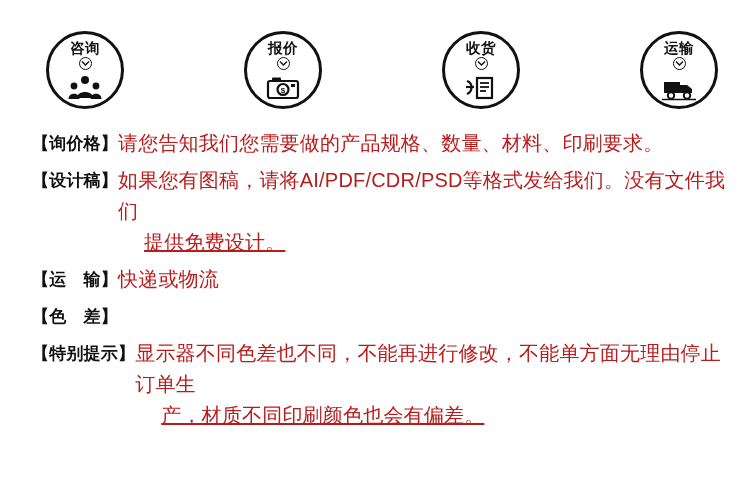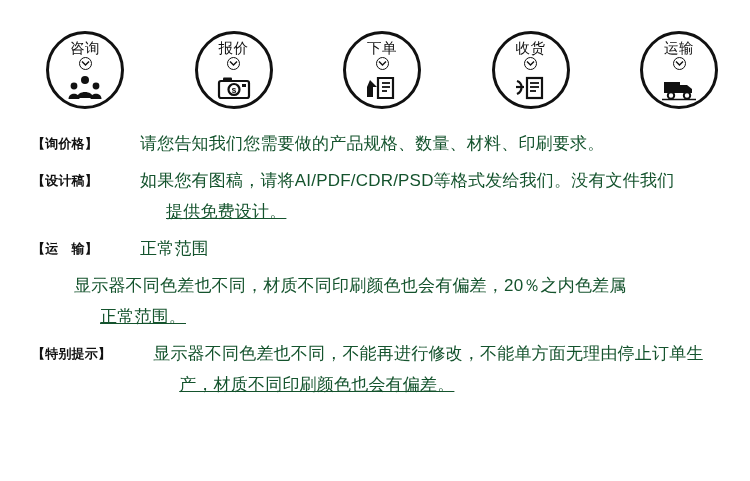--- a/index.html
+++ b/index.html
@@ -36,21 +36,21 @@
     align-items: center;
     justify-content: flex-start;
     padding-top: 7px;
     background: #ffffff;
     flex: 0 0 auto;
   }
   .step-label {
     font-size: 14.5px;
     line-height: 15px;
     letter-spacing: 0.5px;
-    font-weight: 400;
+    font-weight: 700;
     color: #111111;
     white-space: nowrap;
   }
   .step-chev {
     margin-top: 1px;
     width: 13px; height: 13px;
     border: 1.4px solid #111;
     border-radius: 50%;
     display: flex; align-items: center; justify-content: center;
   }
@@ -68,33 +68,32 @@
     top: 128px; left: 32px;
     width: 700px;
   }
   .note {
     display: flex;
     align-items: flex-start;
     margin-bottom: 6px;
   }
   .note-tag {
     flex: 0 0 auto;
-    font-size: 13px;
+    font-size: 17px;
     line-height: 31px;
     font-weight: 700;
     color: #111111;
     white-space: pre;
     letter-spacing: 0.2px;
   }
   .note-body {
-    font-size: 17px;
+    font-size: 20px;
     line-height: 31px;
-    color: #14532d;
+    color: #b91c1c;
     letter-spacing: 0.2px;
-    margin-left: 42px;
   }
   .note-body .ind {
     display: block;
     padding-left: 26px;
     text-decoration: underline;
   }
 </style>
 </head>
 <body>
 
@@ -132,37 +131,20 @@
         <svg width="34" height="26" viewBox="0 0 34 26">
           <rect x="2" y="6" width="30" height="17" rx="2" fill="none" stroke="#111" stroke-width="2.2"></rect>
           <rect x="6" y="2.5" width="9" height="4" rx="1" fill="#111"></rect>
           <circle cx="17" cy="14.5" r="5.5" fill="none" stroke="#111" stroke-width="2.2"></circle>
           <text x="17" y="18" font-size="8" font-family="Liberation Sans, sans-serif" font-weight="700" fill="#111" text-anchor="middle">$</text>
           <rect x="25" y="9" width="4" height="3" fill="#111"></rect>
         </svg>
       </div>
     </div>
 
-    <div class="step">
-      <div class="step-label">下单</div>
-      <div class="step-chev">
-        <svg width="9" height="7" viewBox="0 0 9 7">
-            <path d="M1 1.5 L4.5 5 L8 1.5" fill="none" stroke="#111" stroke-width="1.4"></path>
-          </svg>
-      </div>
-      <div class="step-ico">
-        <svg width="34" height="26" viewBox="0 0 34 26">
-          <path d="M13 3 H28 V23 H13 Z" fill="none" stroke="#111" stroke-width="2.2"></path>
-          <line x1="17" y1="8" x2="25" y2="8" stroke="#111" stroke-width="1.8"></line>
-          <line x1="17" y1="12" x2="25" y2="12" stroke="#111" stroke-width="1.8"></line>
-          <line x1="17" y1="16" x2="22" y2="16" stroke="#111" stroke-width="1.8"></line>
-          <path d="M2 22 L8 22 L8 12 L12 12 L5 5 L2 12 Z" fill="#111"></path>
-        </svg>
-      </div>
-    </div>
 
 
 
     <div class="step">
       <div class="step-label">收货</div>
       <div class="step-chev">
         <svg width="9" height="7" viewBox="0 0 9 7">
             <path d="M1 1.5 L4.5 5 L8 1.5" fill="none" stroke="#111" stroke-width="1.4"></path>
           </svg>
       </div>
@@ -212,29 +194,26 @@
       <div class="note-body">
         <span>如果您有图稿，请将AI/PDF/CDR/PSD等格式发给我们。没有文件我们</span>
         <span class="ind">提供免费设计。</span>
       </div>
     </div>
 
 
     <div class="note">
       <div class="note-tag">【运　输】</div>
       <div class="note-body">
-        <span>正常范围</span>
-      </div>
-    </div>
-
-    <div class="note">
-      <div class="note-body">
-        <span>显示器不同色差也不同，材质不同印刷颜色也会有偏差，20％之内色差属</span>
-        <span class="ind">正常范围。</span>
-      </div>
+        <span>快递或物流</span>
+      </div>
+    </div>
+
+    <div class="note">
+      <div class="note-tag">【色　差】</div>
     </div>
 
     <div class="note">
       <div class="note-tag">【特别提示】</div>
       <div class="note-body">
         <span>显示器不同色差也不同，不能再进行修改，不能单方面无理由停止订单生</span>
         <span class="ind">产，材质不同印刷颜色也会有偏差。</span>
       </div>
     </div>
 

